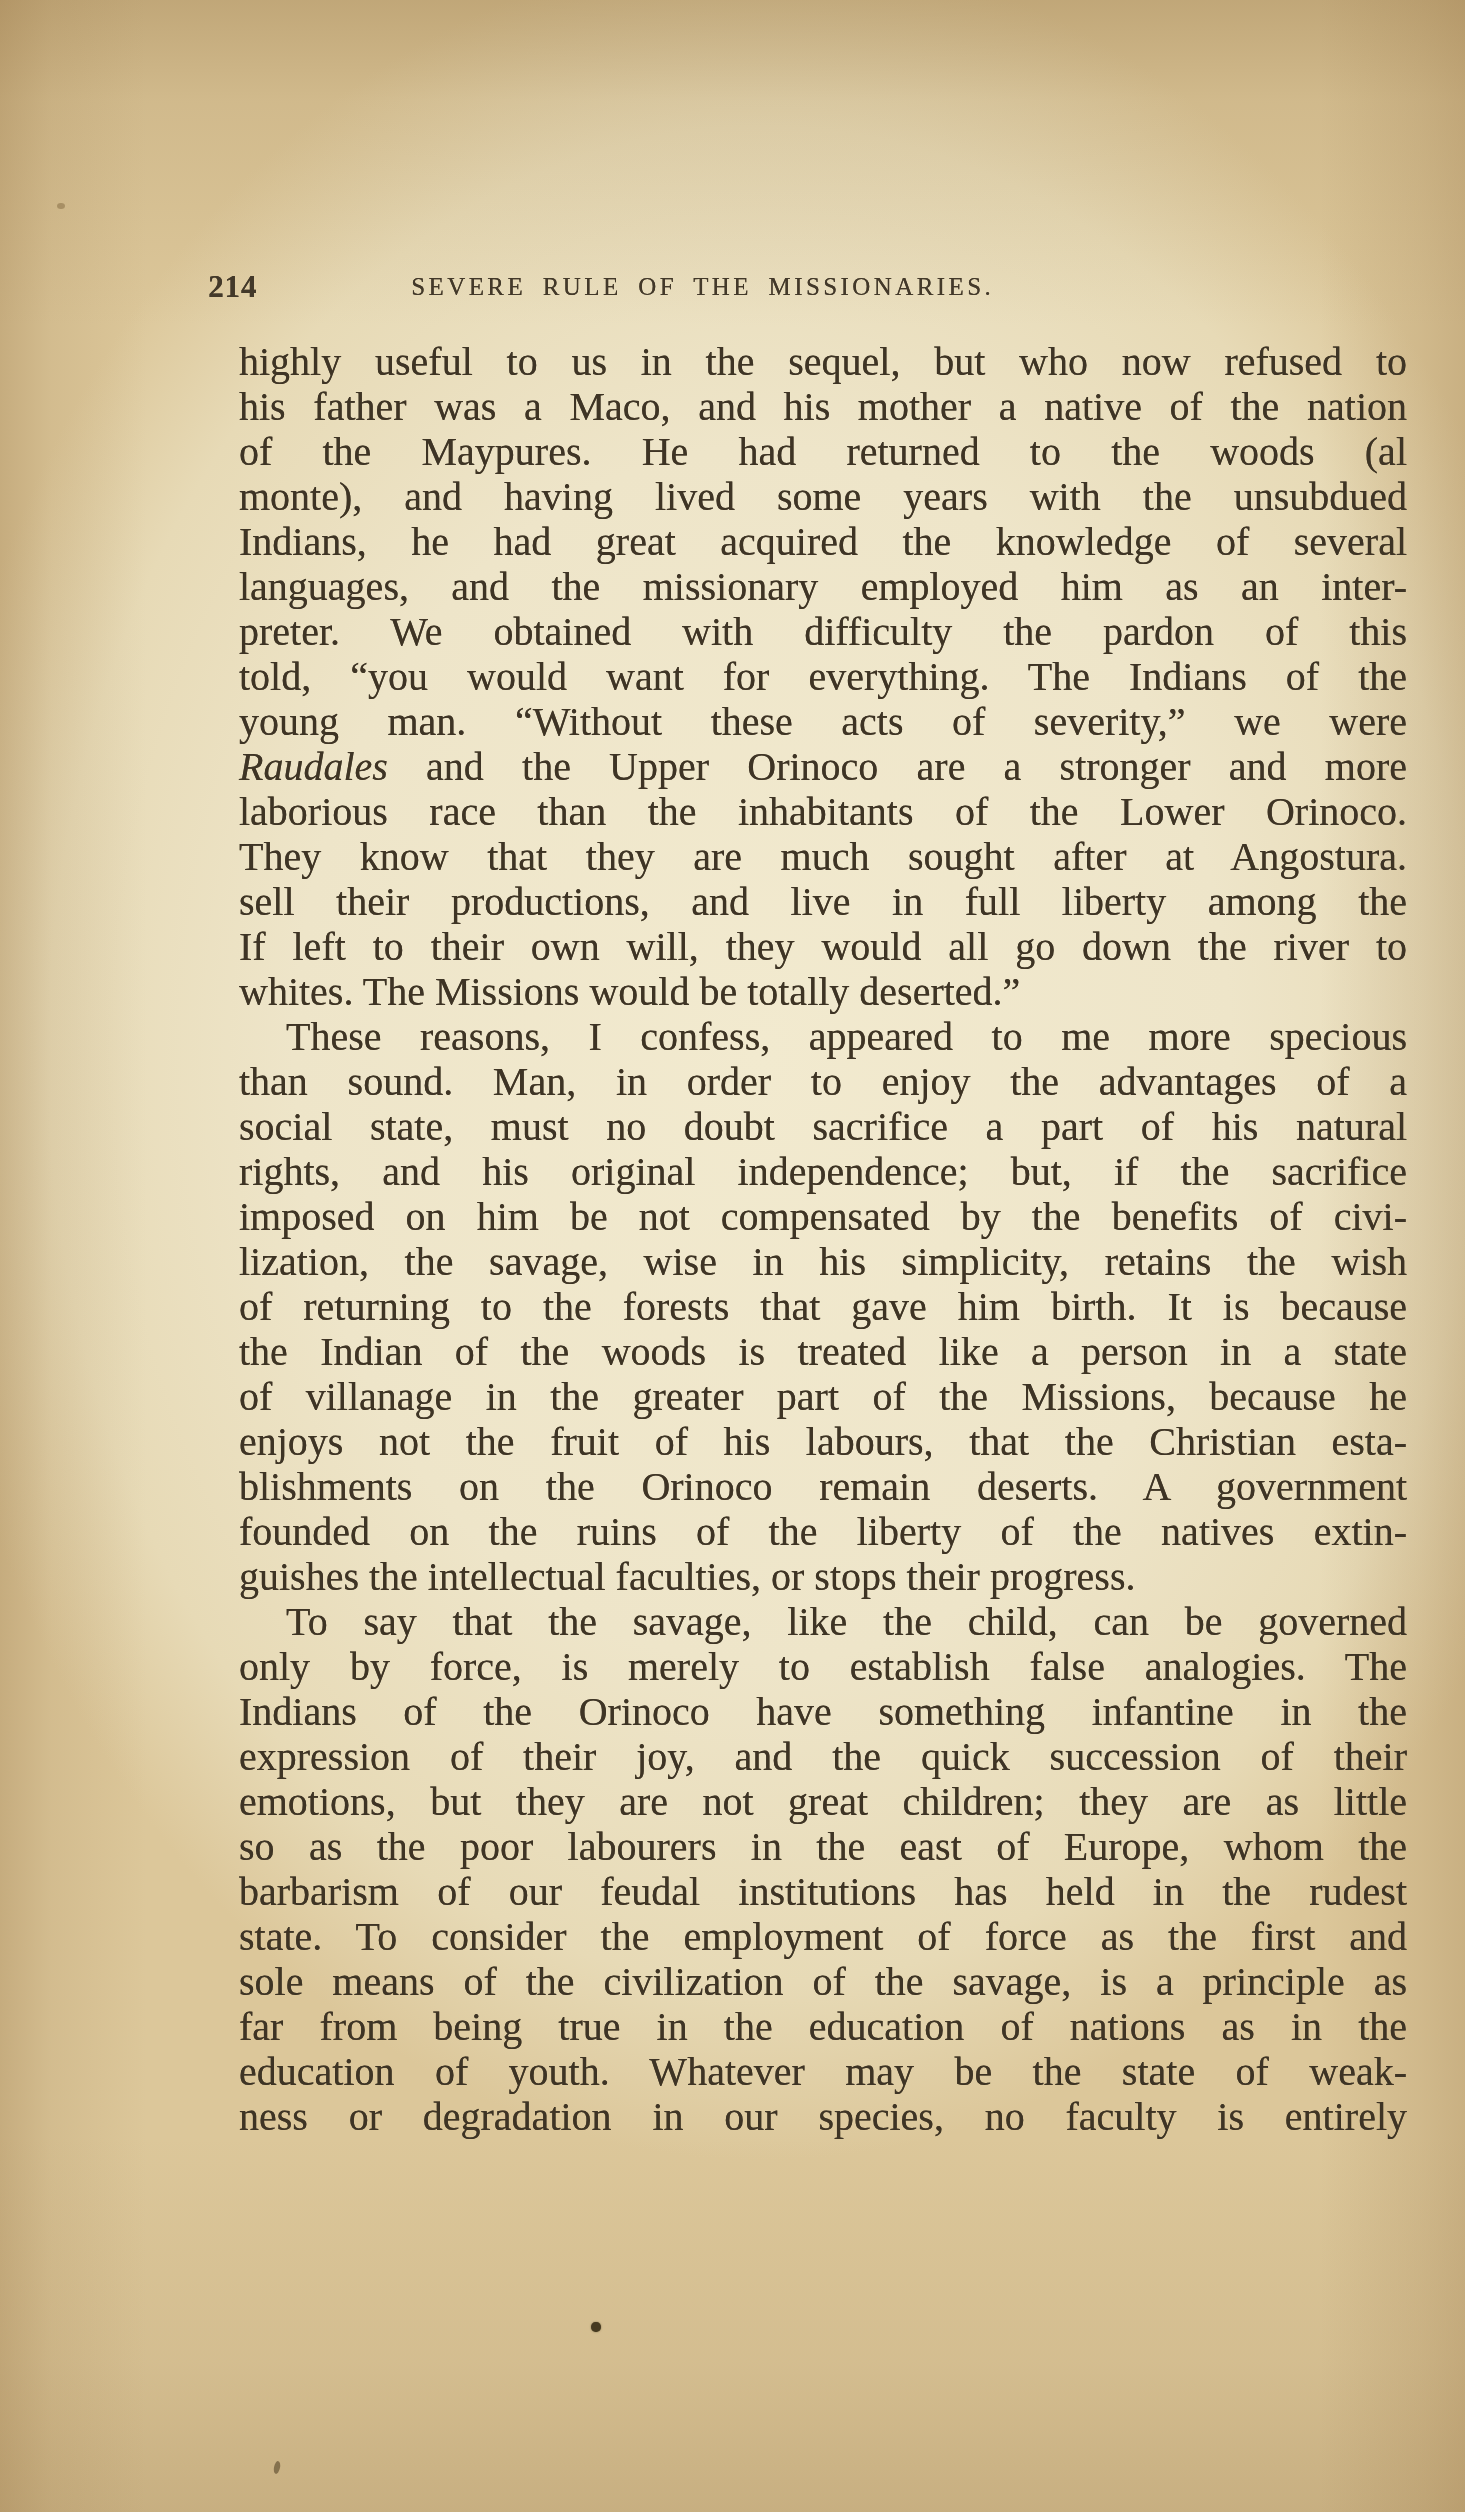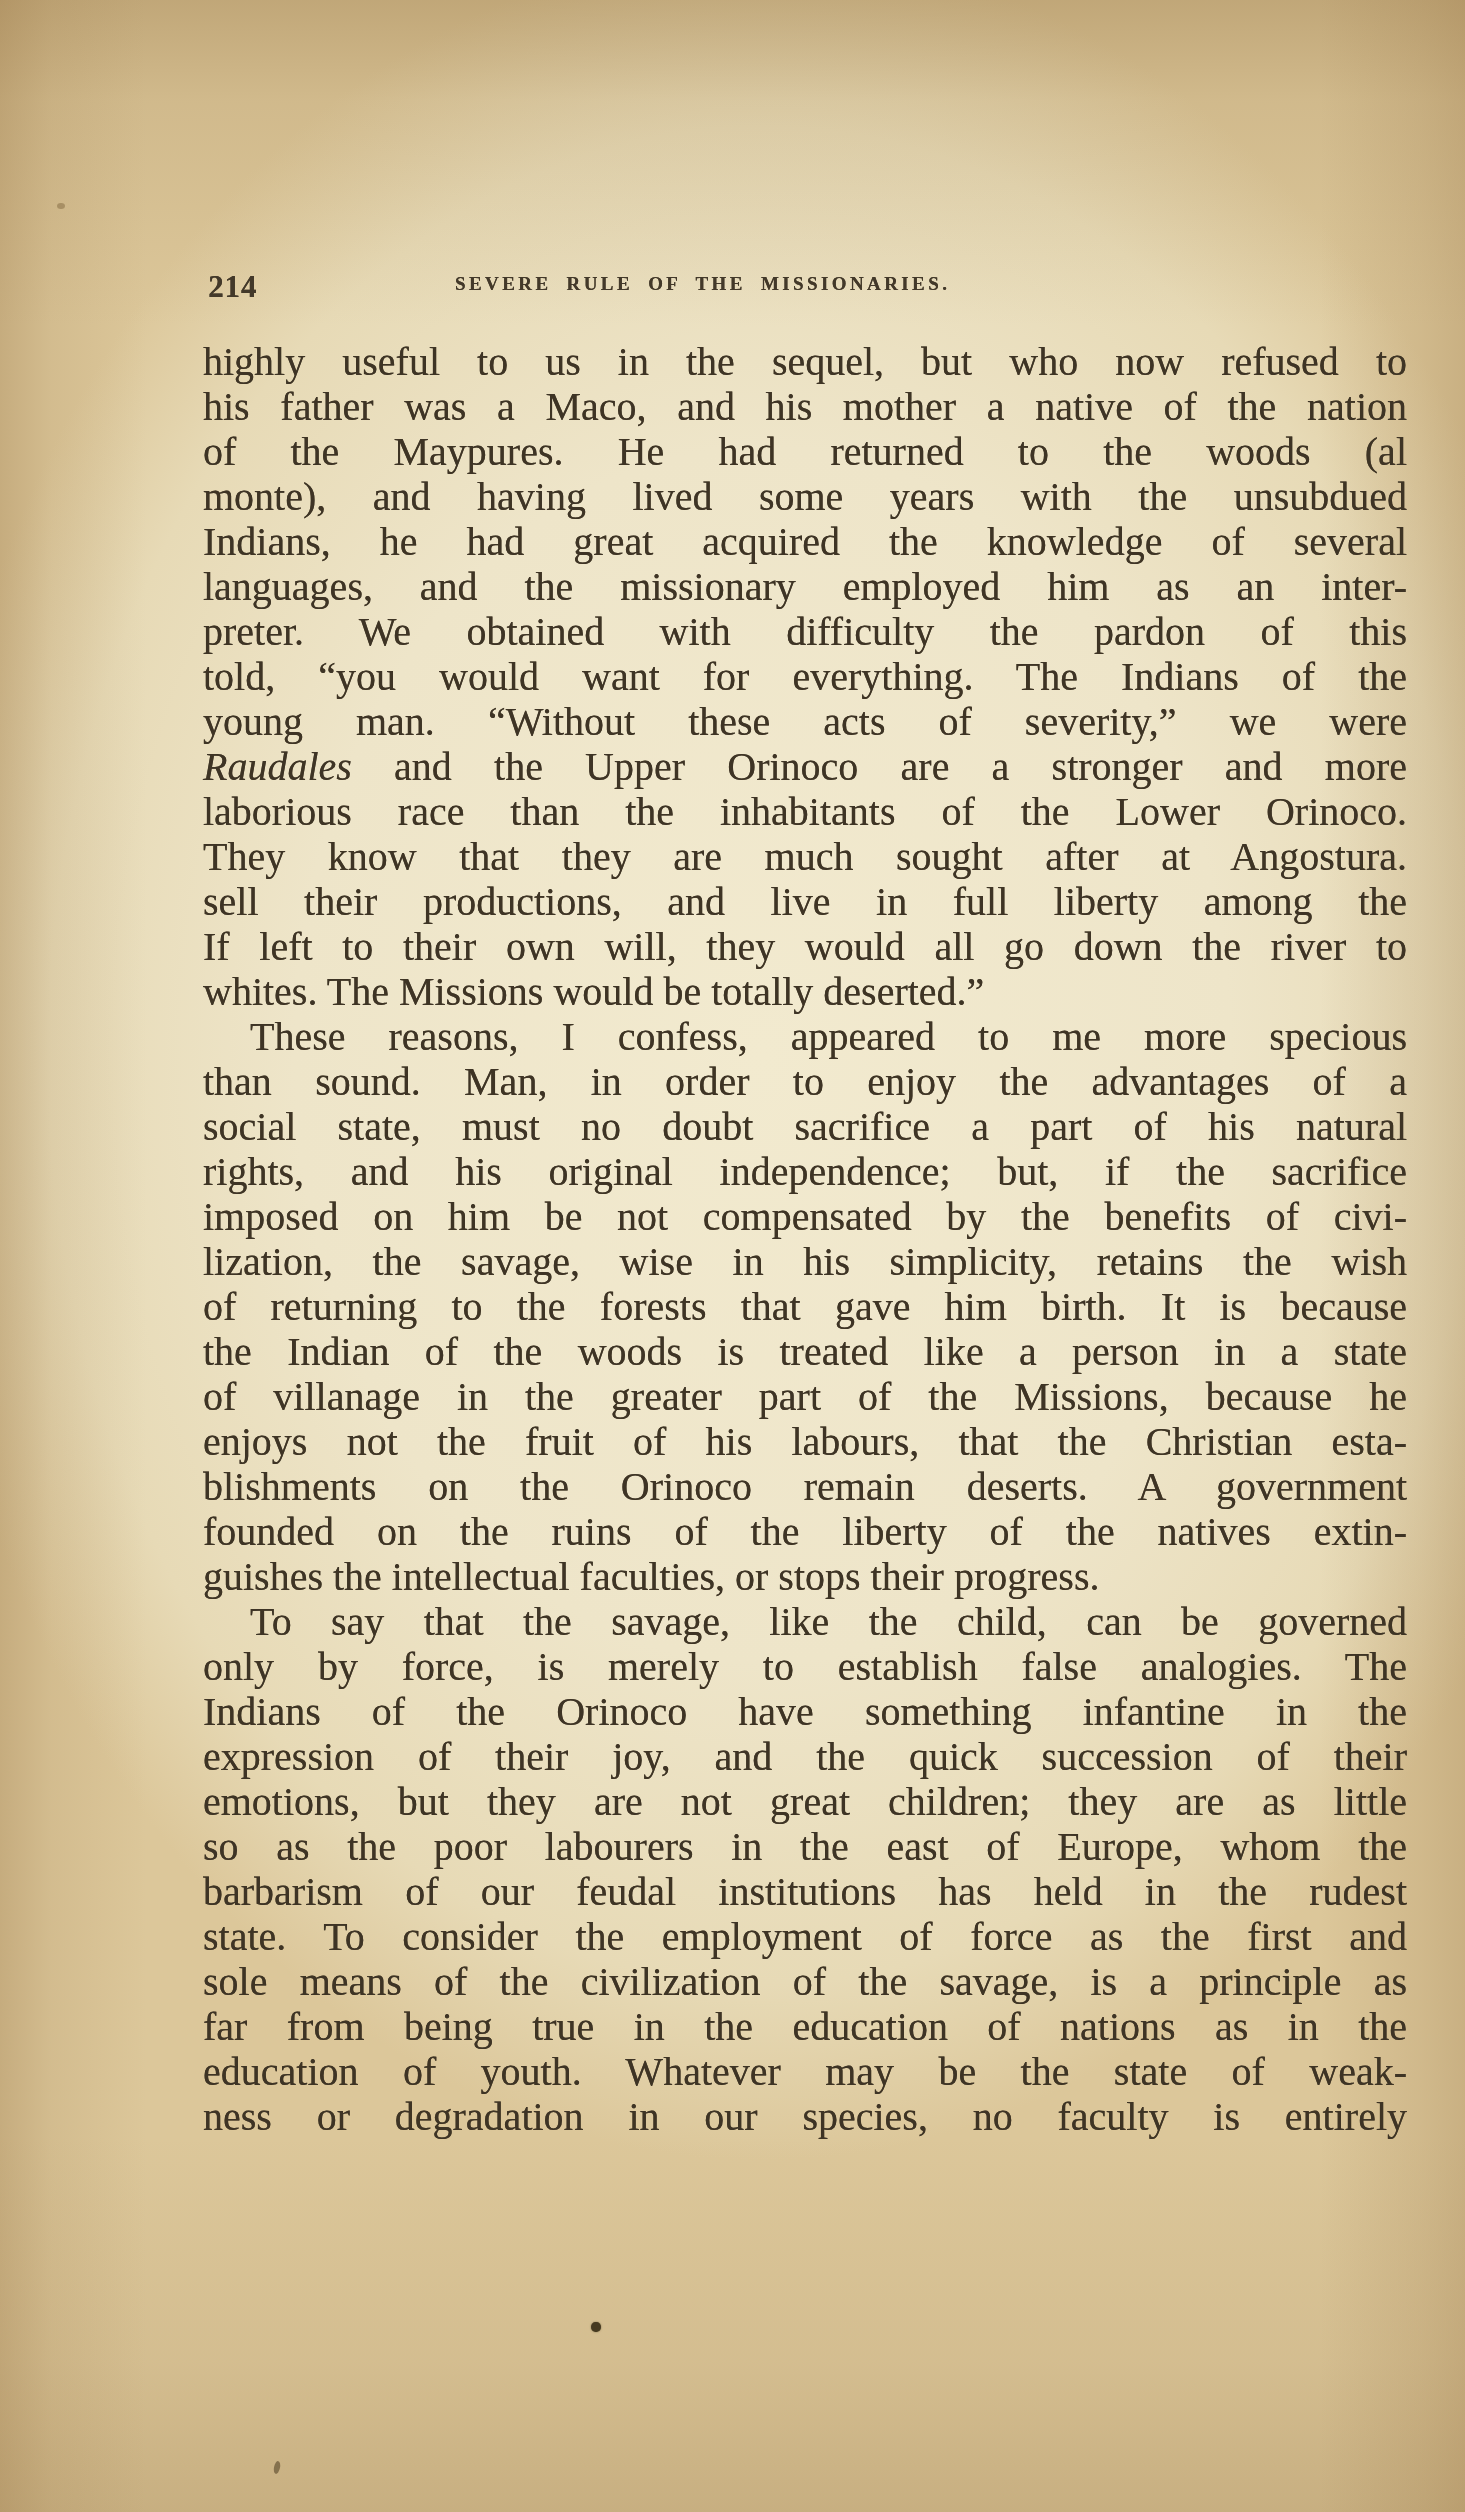--- a/index.html
+++ b/index.html
@@ -19,31 +19,31 @@
     position:absolute; left:203px; top:233px; width:1204px; height:45px;margin-top:36px;
   }
   .pagenum{
     position:absolute; left:5.2px; top:0;
     font-size:31px; font-weight:bold; letter-spacing:0.9px;
     color:#43392a;
     text-shadow:0 0 0.5px rgba(56,45,28,0.85);
   }
   .runhead{
     position:absolute; left:41.5%; top:4.3px; transform:translateX(-50%);
-    font-size:19px; font-weight:bold; letter-spacing:3.4px; word-spacing:7px;
+    font-size:25px; font-weight:normal; letter-spacing:3.4px; word-spacing:7px;
     white-space:nowrap; color:#43392a;
     text-shadow:0 0 0.5px rgba(56,45,28,0.85);
   }
   .textblock{
     position:absolute; left:203px; top:339px; width:1204px;
     font-size:40px; line-height:45px;
     color:#3e3425;
     text-shadow:0 0 0.5px rgba(56,45,28,0.8);
   }
-  .line{white-space:normal; text-align:left;}
+  .line{white-space:normal; text-align:left;margin-left:36px;}
   .line.just{text-align:justify; text-align-last:justify;}
   .line.indent{text-indent:47px;}
   .it{font-style:italic;}
   .speck{position:absolute; border-radius:50%;}
   .speck.s1{left:591px; top:2322px; width:9.5px; height:10.3px; background:#463a20; box-shadow:0 0 1.7px rgba(70,58,32,0.7);}
   .speck.s2{left:274px; top:2461px; width:6px; height:13px; background:rgba(76,60,33,0.55); transform:rotate(12deg);}
   .speck.s3{left:57px; top:203px; width:7.8px; height:6px; background:rgba(120,95,55,0.45);}
 </style>
 </head>
 <body>

